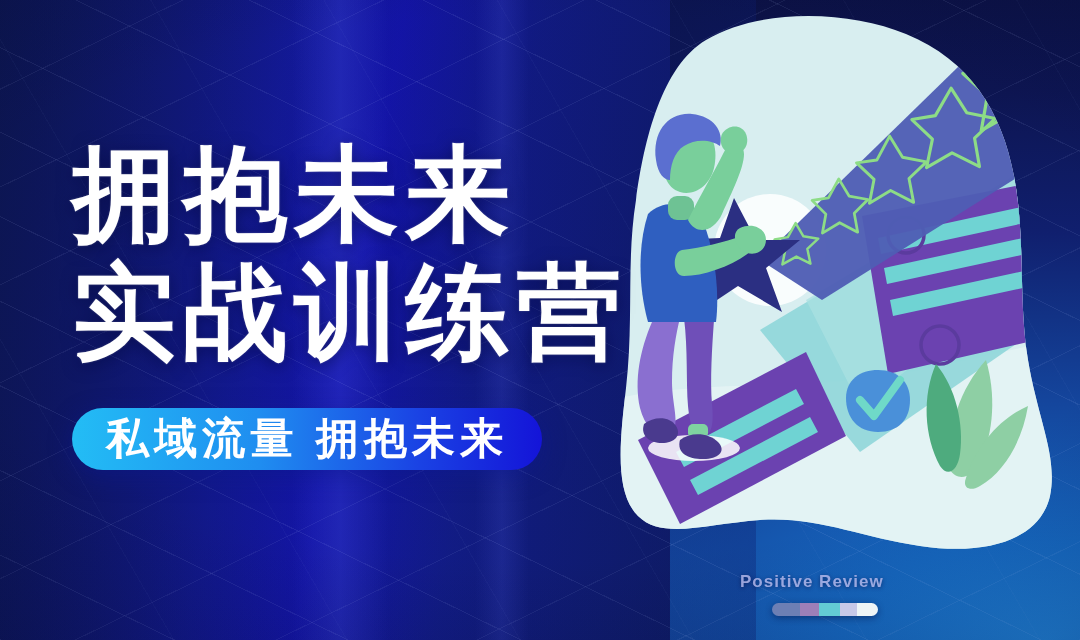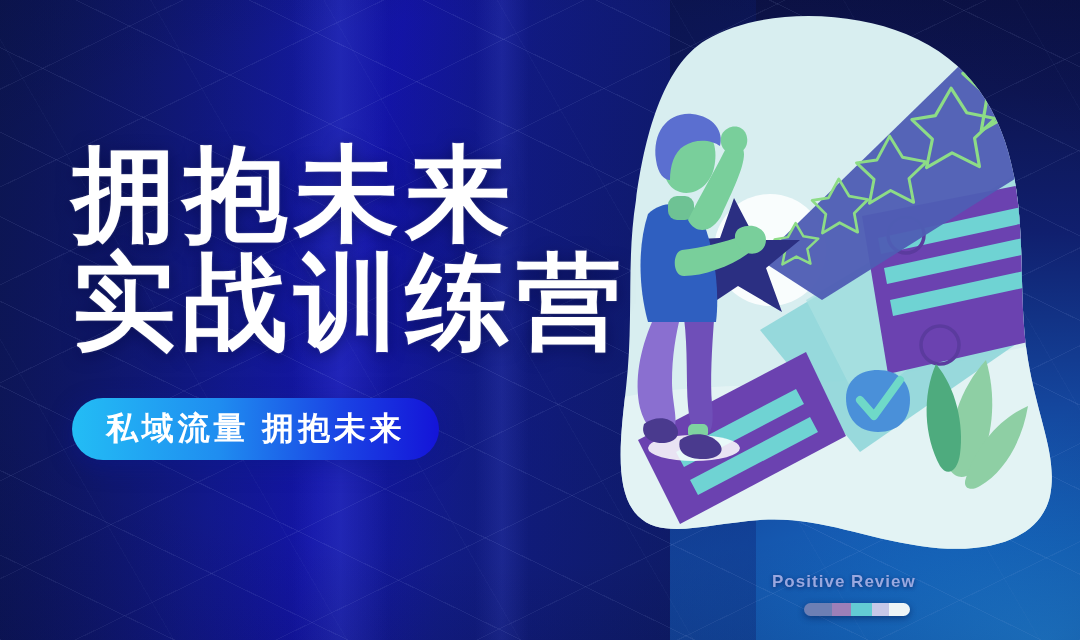--- a/index.html
+++ b/index.html
@@ -37,35 +37,35 @@
   .vignette{position:absolute;inset:0;pointer-events:none;
     background:radial-gradient(120% 95% at 50% 45%, rgba(0,0,0,0) 45%, rgba(4,8,40,.38) 100%);}
 
   
   .title-wrap{position:absolute;left:72px;top:140px;width:600px;z-index:6;}
   .title-line{
     color:#ffffff;font-weight:700;letter-spacing:.07em;line-height:1.04;
     font-size:104px;white-space:nowrap;
     text-shadow:0 3px 16px rgba(4,8,60,.55), 0 0 2px rgba(255,255,255,.35);
   }
-  .title-line.l2{}
+  .title-line.l2{margin-top:10px;}
   .badge{
     margin-top:42px;display:inline-flex;align-items:center;justify-content:center;
     height:62px;padding:0 34px;border-radius:31px;
     background:linear-gradient(90deg,#23bdf5 0%,#1f8df0 40%,#1a42e4 74%,#1414d8 100%);
     box-shadow:0 6px 22px rgba(12,24,140,.5);
   }
-  .badge-text{color:#fff;font-size:32px;font-weight:700;letter-spacing:.12em;white-space:nowrap;}
+  .badge-text{color:#fff;font-size:43px;font-weight:700;letter-spacing:.12em;white-space:nowrap;}
 
   
   .illus{position:absolute;right:0;top:0;width:470px;height:640px;z-index:4;}
   .illus svg{display:block;width:100%;height:100%;}
 
   
-  .caption{position:absolute;left:772px;top:572px;z-index:7;}
+  .caption{position:absolute;left:740px;top:572px;z-index:7;}
   .caption-text{
     font-size:17px;font-weight:700;letter-spacing:.06em;
     color:#b7b9ea;opacity:.82;text-shadow:0 1px 4px rgba(10,16,70,.7);
   }
   .progress{
     margin-top:11px;margin-left:32px;width:106px;height:13px;border-radius:7px;overflow:hidden;
     display:flex;box-shadow:0 2px 7px rgba(6,12,60,.45);
   }
   .seg{height:100%;}
 </style>

